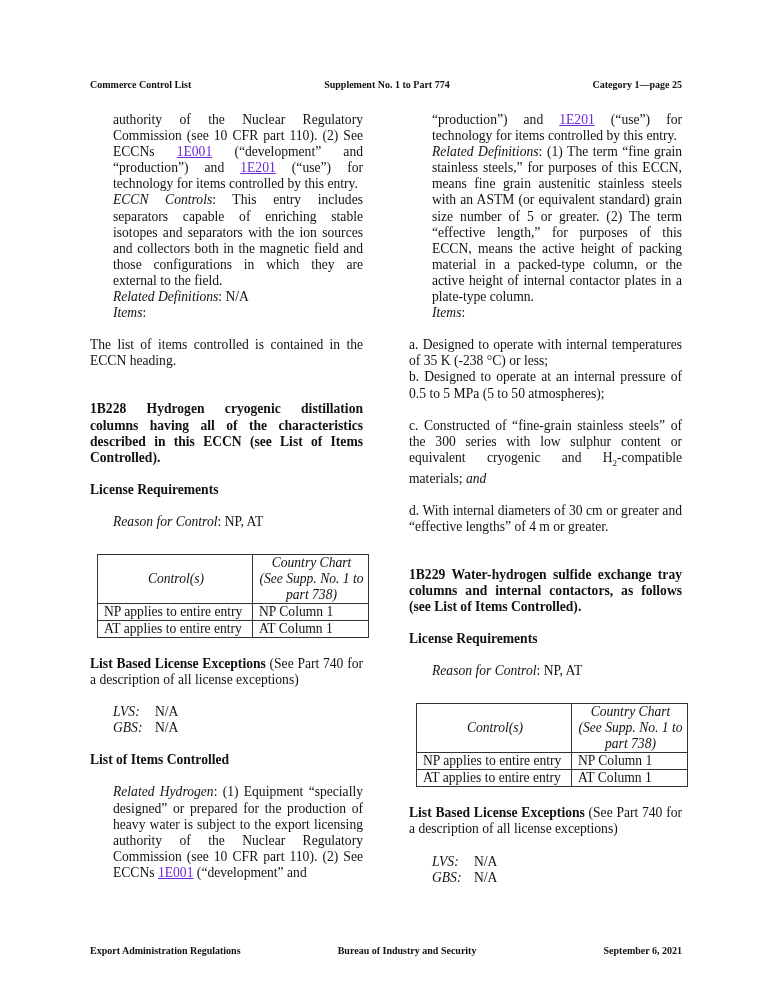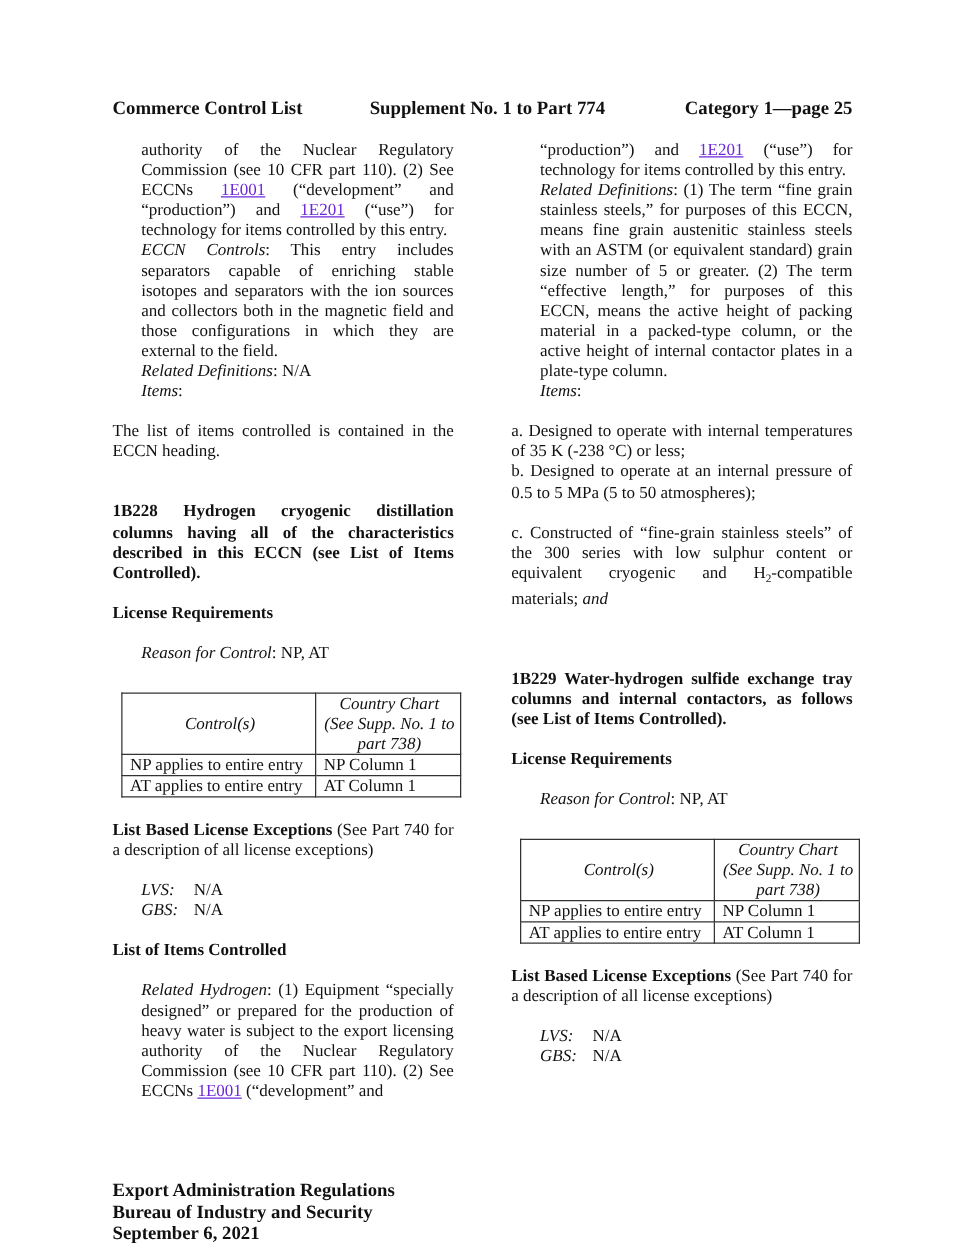--- a/index.html
+++ b/index.html
@@ -2,25 +2,25 @@
 <html><head>
   <meta charset="utf-8">
   <style>
     html, body { margin: 0; padding: 0; background: #ffffff; }
     body {
       width: 773px; height: 1000px; position: relative; overflow: hidden;
       font-family: "Liberation Serif", serif; color: #111;
     }
     .hdr, .ftr {
       position: absolute; left: 90px; width: 592px;
-      font-weight: bold; font-size: 15px;
+      font-weight: bold; font-size: 10px;
       display: flex; justify-content: space-between; align-items: baseline;
     }
     .hdr { top: 79px; }
-    .ftr { top: 945px; flex-direction: column; }
+    .ftr { top: 945px; }
     .hdr .c { margin-left: -10px; }
     .ftr .c { margin-left: -30px; }
 
     .col {
       position: absolute; top: 112px; width: 273px;
       font-size: 13.6px; line-height: 16.1px;
     }
     .col.left { left: 90px; }
     .col.right { left: 409px; }
     p { margin: 0; text-align: justify; }
@@ -110,20 +110,21 @@
     <p><span>“production”) and </span><a class="lnk" href="#">1E201</a><span> (“use”) for technology for items controlled by this entry.</span></p>
     <p><span class="i">Related Definitions</span><span>:   (1) The term “fine grain stainless steels,” for purposes of this ECCN, means fine grain austenitic stainless steels with an ASTM (or equivalent standard) grain size number of 5 or greater.  (2) The term “effective length,” for purposes of this ECCN, means the active height of packing material in a packed-type column, or the active height of internal contactor plates in a plate-type column.</span></p>
     <p><span class="i">Items</span><span>:</span></p>
   </div>
   <div class="sp8"></div>
   <p>a.     Designed to operate with internal temperatures of 35 K (-238 °C) or less;</p>
   <p>b.   Designed to operate at an internal pressure of 0.5 to 5 MPa (5 to 50 atmospheres);</p>
   <div class="sp8"></div>
   <p><span>c.   Constructed of “fine-grain stainless steels” of the 300 series with low sulphur content or equivalent cryogenic and H</span><sub style="font-size:9px;">2</sub><span>-compatible materials; </span><span class="i">and</span></p>
   <div class="sp8"></div>
+  <p>d.   With internal diameters of 30 cm or greater and “effective lengths” of 4 m or greater.</p>
   <div class="sp16"></div>
   <p class="b">1B229     Water-hydrogen sulfide exchange tray columns and internal contactors, as follows (see List of Items Controlled).</p>
   <div class="sp8"></div>
   <p class="b">License Requirements</p>
   <div class="sp8"></div>
   <p class="ind"><span class="i">Reason for Control</span><span>:    NP, AT</span></p>
   <div class="sp12"></div>
   <table class="ctl" style="margin-left:7px;">
     <tbody>
         <tr>

